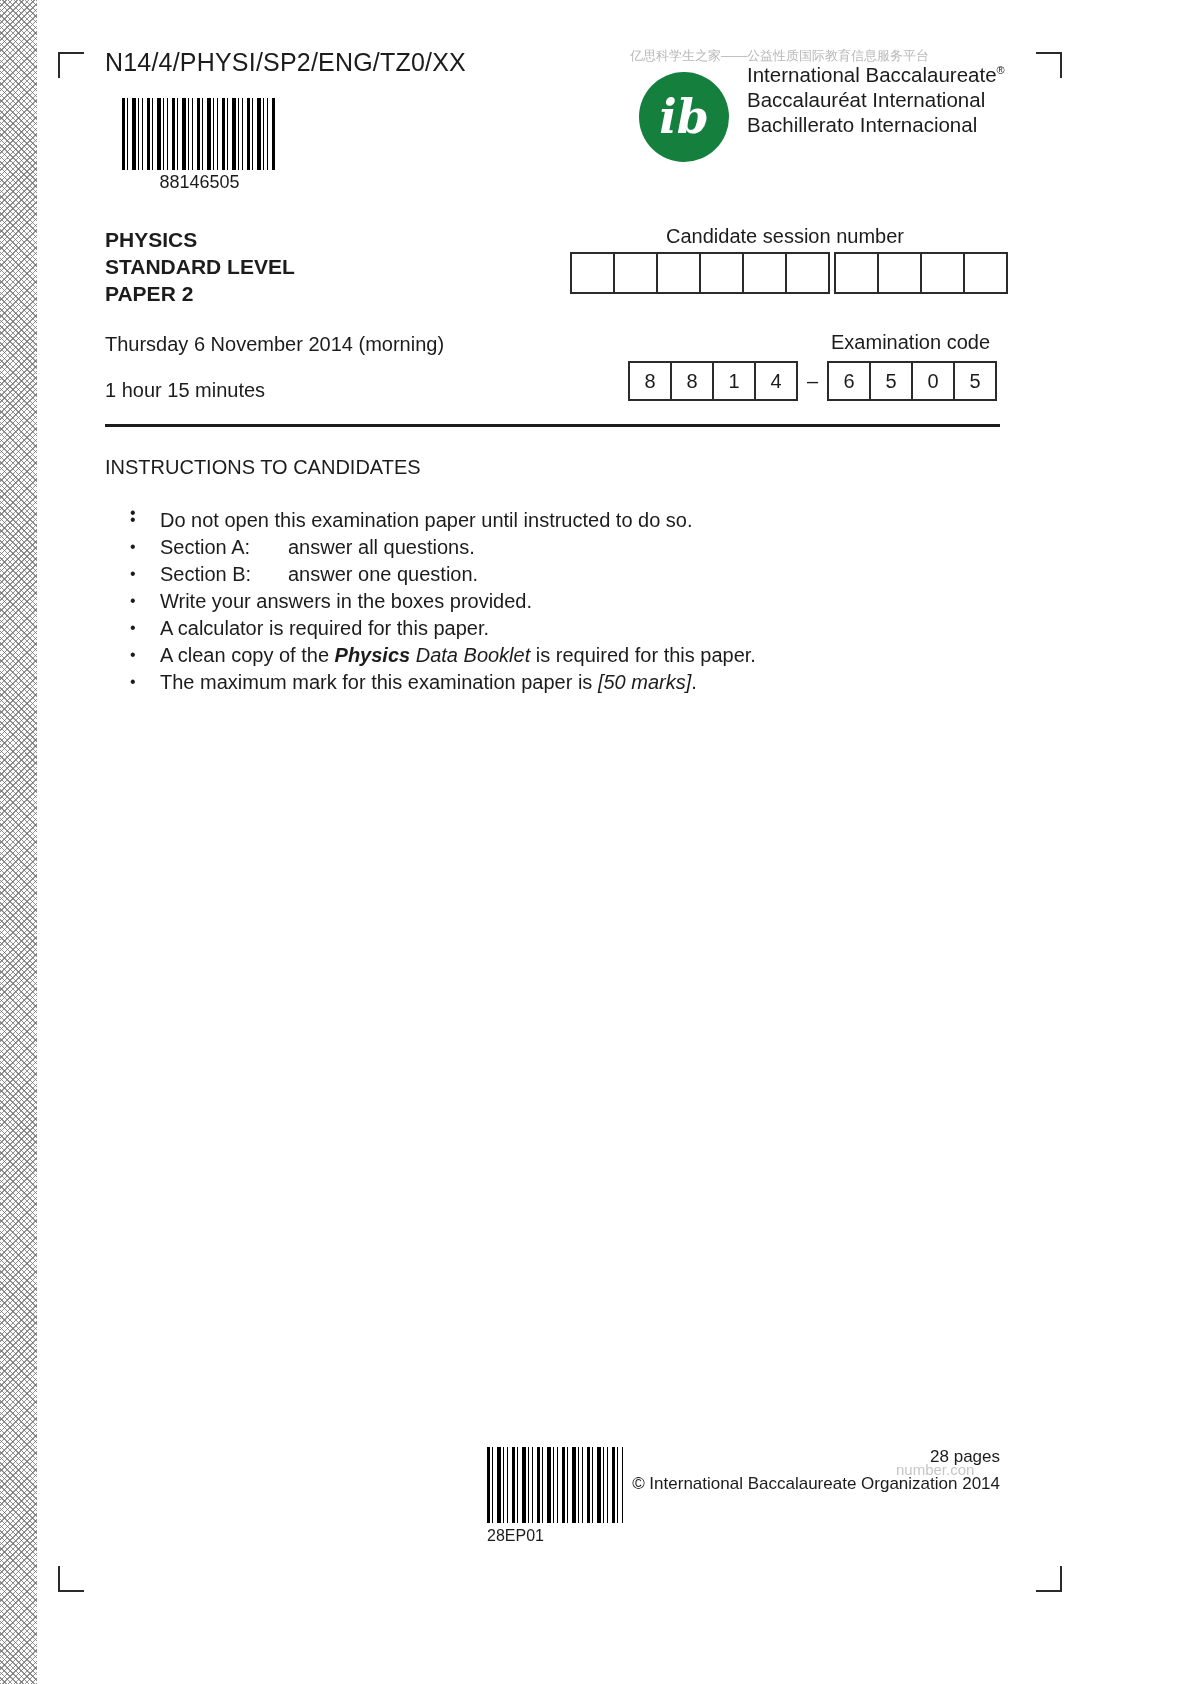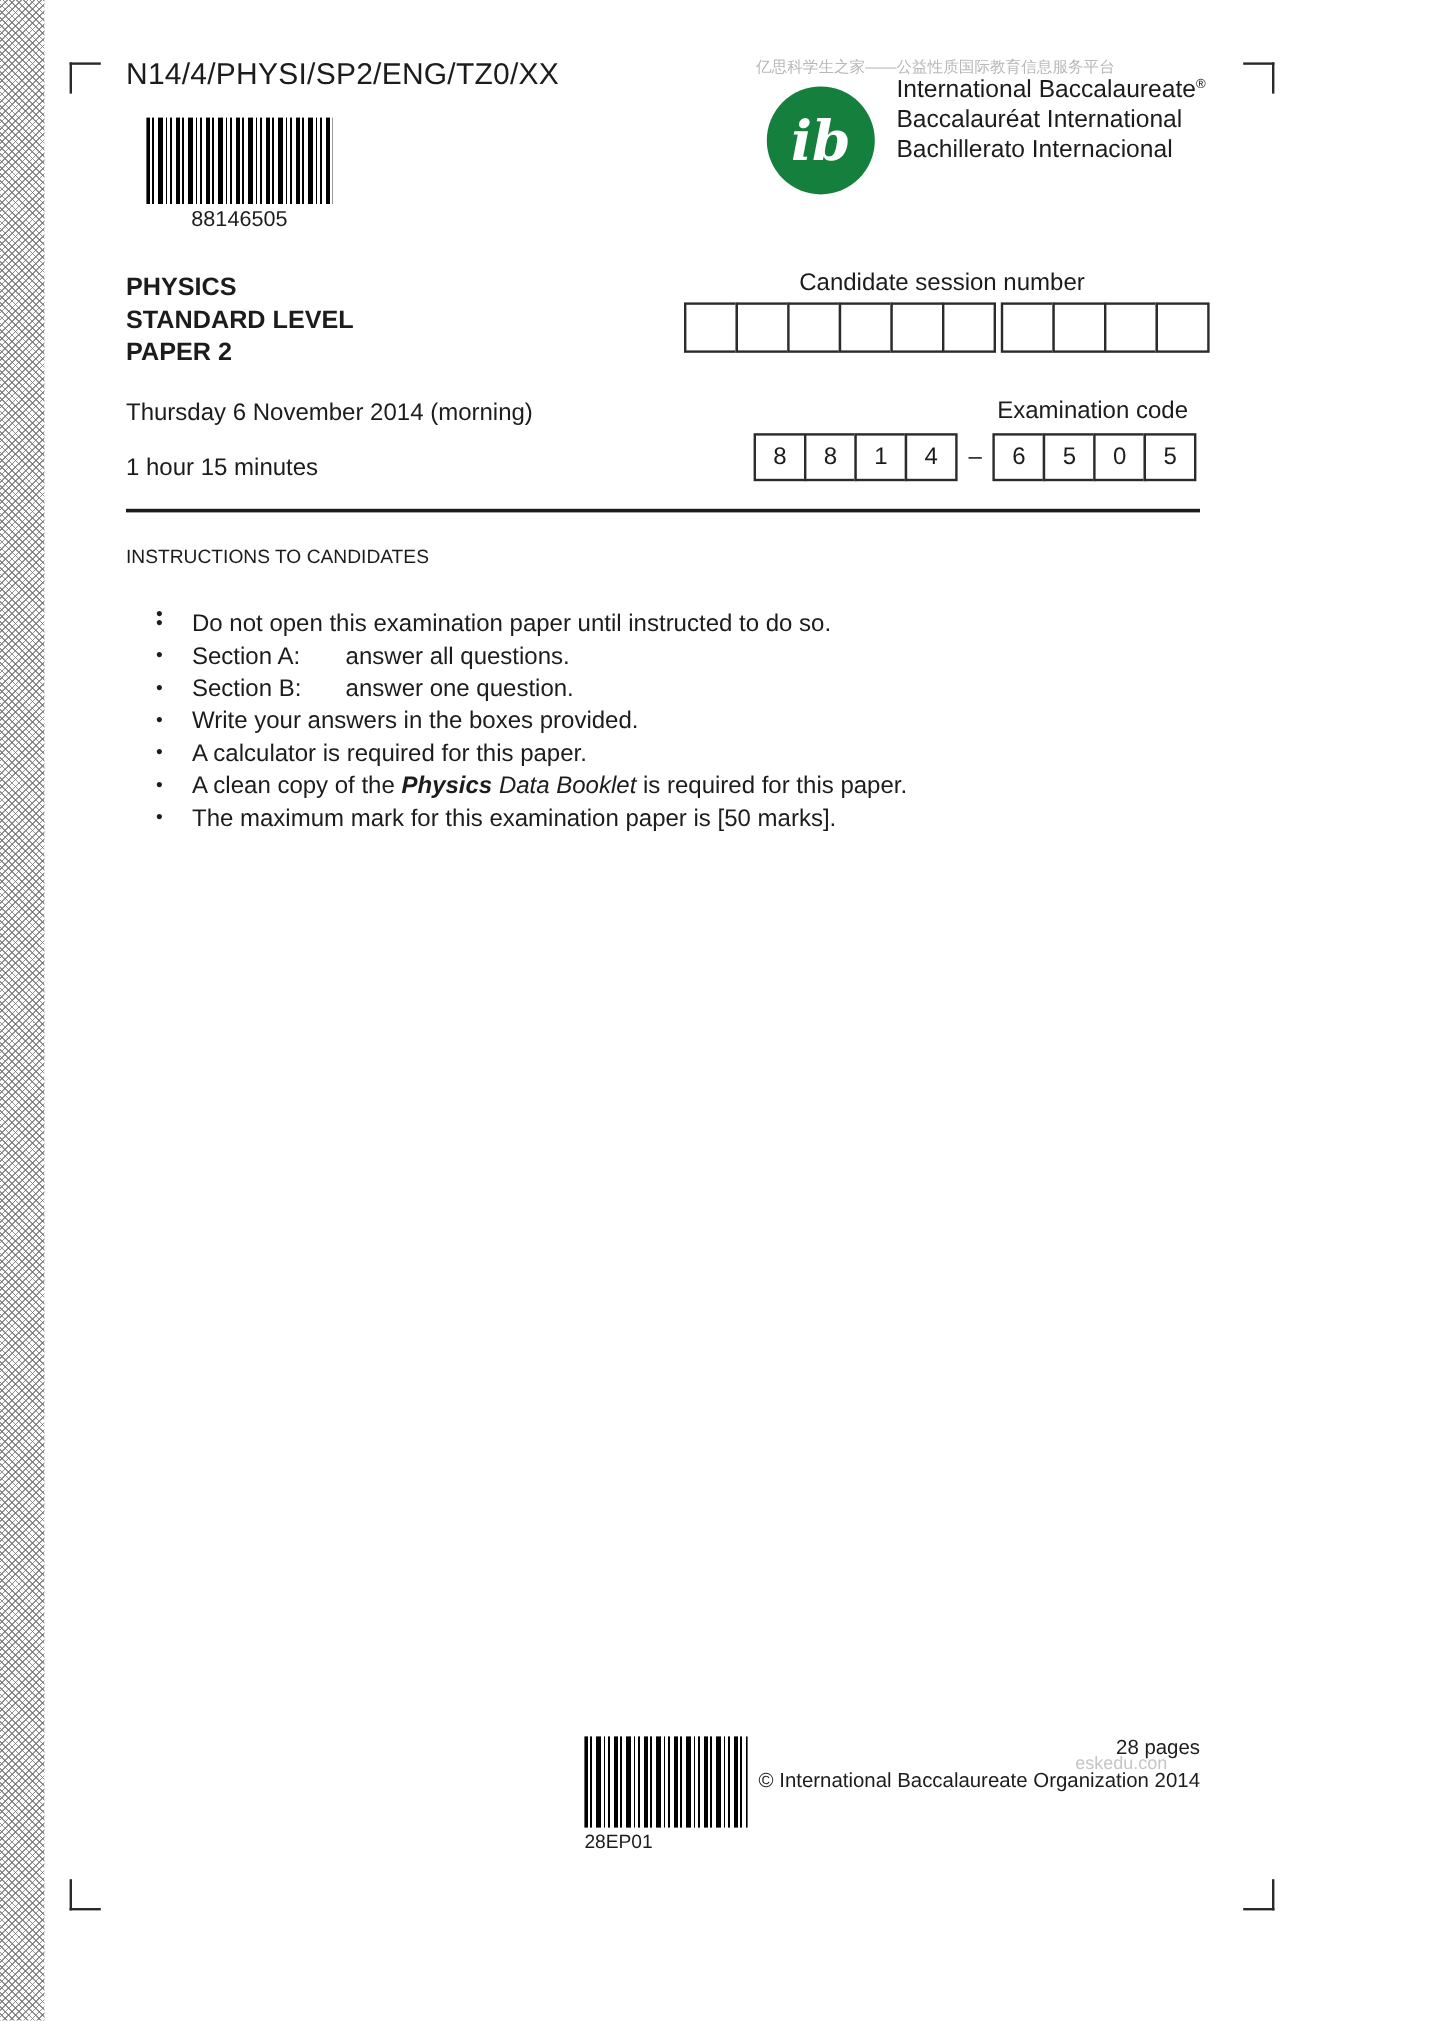--- a/index.html
+++ b/index.html
@@ -53,21 +53,21 @@
   .exam-duration{position:absolute;left:105px;top:379px;font-size:20px;}
   .exam-code-label{position:absolute;left:628px;top:331px;width:362px;text-align:right;font-size:20px;}
   .exam-code-row{position:absolute;left:628px;top:361px;display:flex;align-items:center;}
   .egroup{display:flex;}
   .ebox{width:40px;height:36px;border:2px solid #2b2b2b;background:#fff;display:flex;align-items:center;justify-content:center;font-size:20px;}
   .ebox + .ebox{margin-left:-2px;}
   .edash{margin:0 9px;font-size:20px;}
 
   .rule{position:absolute;left:105px;top:424px;width:895px;height:2.5px;background:#1c1c1c;}
 
-  .instr-heading{position:absolute;left:105px;top:456px;font-size:16px;}
+  .instr-heading{position:absolute;left:105px;top:456px;font-size:20px;}
   .instr-list{position:absolute;left:105px;top:503px;width:900px;margin:0;padding:0;list-style:none;font-size:20px;}
   .instr-list li{position:relative;padding-left:55px;margin-bottom:6.5px;line-height:20.5px;}
   .instr-list .bullet{position:absolute;left:25px;top:0;font-size:16px;}
   .seg-label{display:inline-block;width:128px;}
 
   .barcode-bottom{position:absolute;left:487px;top:1447px;width:136px;height:76px;}
   .barcode-bottom-num{position:absolute;left:487px;top:1527px;width:136px;text-align:left;font-size:16px;}
   .footer-pages{position:absolute;left:640px;top:1447px;width:360px;text-align:right;font-size:17px;}
   .footer-copyright{position:absolute;left:560px;top:1474px;width:440px;text-align:right;font-size:17px;}
   .wm-bottom{position:absolute;left:896px;top:1461px;font-size:15px;color:#c6c6c6;z-index:5;}
@@ -148,23 +148,23 @@
 
   <div class="instr-heading">INSTRUCTIONS TO CANDIDATES</div>
   <ul class="instr-list">
       <li><span class="bullet">•</span></li>
       <li><span class="bullet">•</span><span>Do not open this examination paper until instructed to do so.</span></li>
       <li><span class="bullet">•</span><span class="seg-label">Section A:</span><span>answer all questions.</span></li>
       <li><span class="bullet">•</span><span class="seg-label">Section B:</span><span>answer one question.</span></li>
       <li><span class="bullet">•</span><span>Write your answers in the boxes provided.</span></li>
       <li><span class="bullet">•</span><span>A calculator is required for this paper.</span></li>
       <li><span class="bullet">•</span><span>A clean copy of the </span><span style="font-weight: bold; font-style: italic;">Physics</span><span style="font-style: italic;"> </span><span style="font-style: italic;">Data Booklet</span><span> is required for this paper.</span></li>
-      <li><span class="bullet">•</span><span>The maximum mark for this examination paper is </span><span style="">[50 marks]</span><span>.</span></li>
+      <li><span class="bullet">•</span><span>The maximum mark for this examination paper is </span><span style="font-style: italic;">[50 marks]</span><span>.</span></li>
     </ul>
 
   <div class="barcode barcode-bottom"></div>
   <div class="barcode-bottom-num">28EP01</div>
 
   <div class="footer-pages">28 pages</div>
   <div class="footer-copyright">© International Baccalaureate Organization 2014</div>
-  <div class="wm-bottom">eskedu.con</div>
+  <div class="wm-bottom">number.con</div>
 
 </div>
 
 </body></html>

